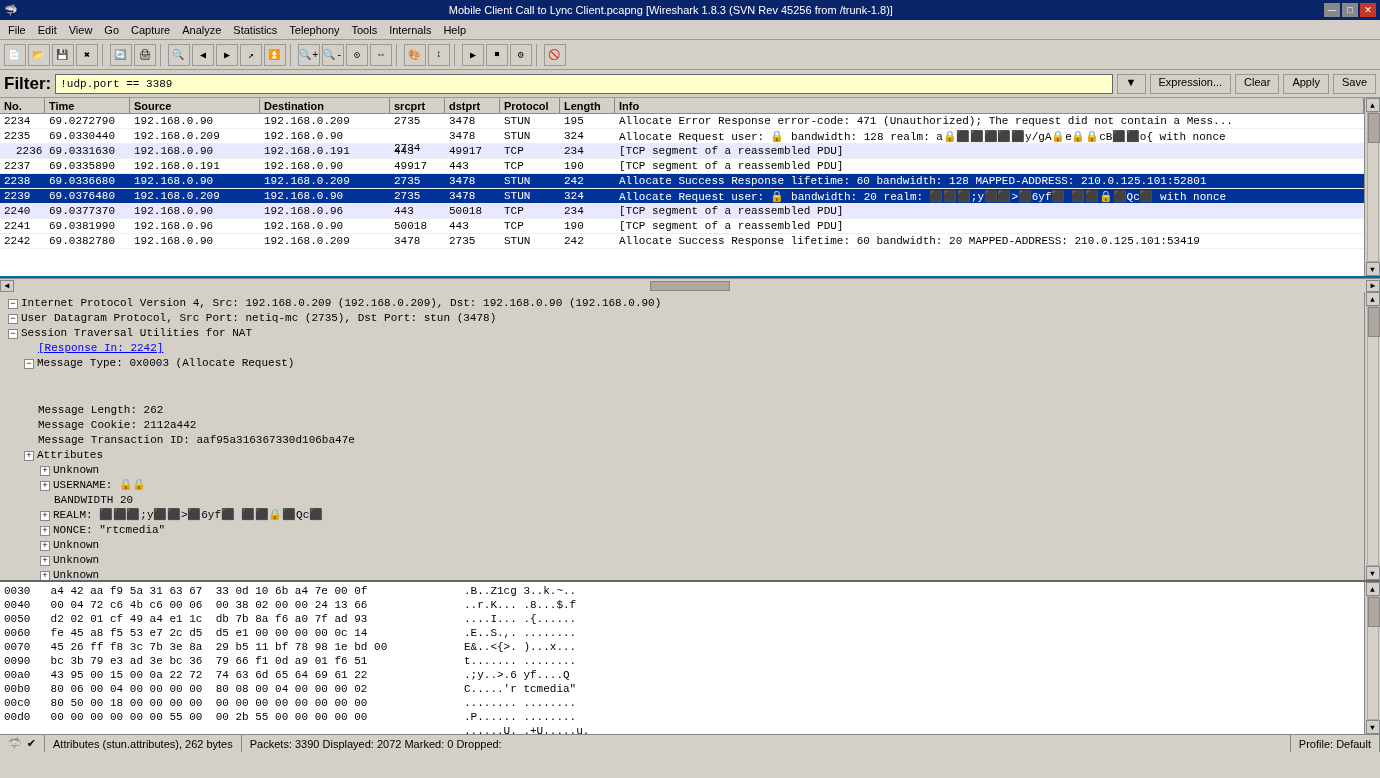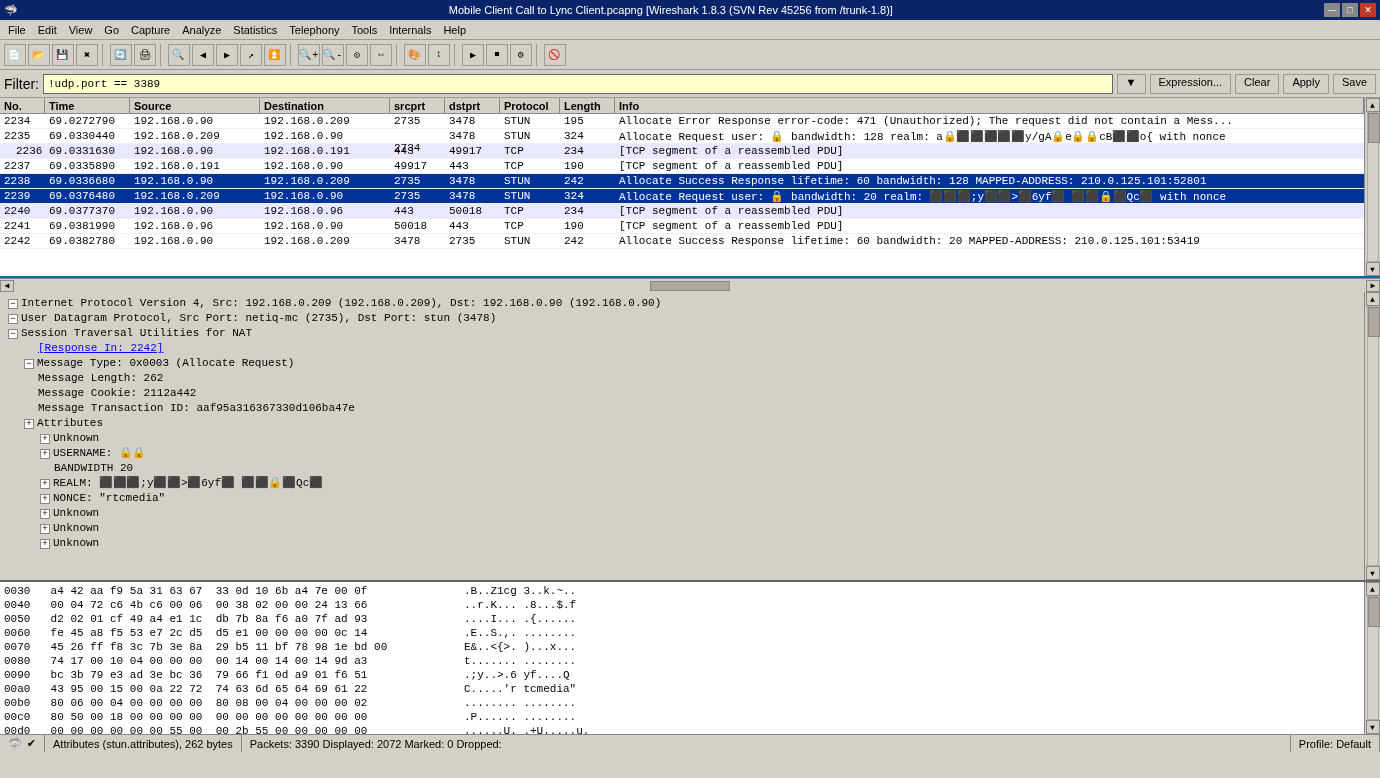--- a/index.html
+++ b/index.html
@@ -77,21 +77,21 @@
       background: #d4d0c8;
       height: 28px;
       display: flex;
       align-items: center;
       padding: 2px 4px;
       gap: 4px;
       border-bottom: 1px solid #999;
       font-family: Arial, sans-serif;
       font-size: 11px;
     }
-    #filter-label { font-weight: normal; font-size: 14px; }
+    #filter-label { font-weight: bold; font-size: 17px; }
     #filter-input {
       background: #ffffcc;
       border: 1px solid #666;
       height: 20px;
       flex: 1;
       padding: 0 4px;
       font-family: 'Courier New', monospace;
       font-size: 11px;
     }
     .filter-btn {
@@ -489,21 +489,21 @@
         <span>Session Traversal Utilities for NAT</span>
       </div>
       <div style="padding-left: 20px; height: 15px; display: flex; align-items: center; white-space: nowrap; cursor: default;">
         <span style="display: inline-block; width: 14px;"></span>
         <span class="link-text">[Response In: 2242]</span>
       </div>
       <div style="padding-left: 20px; height: 15px; display: flex; align-items: center; white-space: nowrap; cursor: pointer;">
         <span class="expand-icon">−</span>
         <span>Message Type: 0x0003 (Allocate Request)</span>
       </div>
-      <div style="padding-left: 20px; height: 15px; display: flex; align-items: flex-start; white-space: nowrap; cursor: default;">
+      <div style="padding-left: 20px; height: 15px; display: flex; align-items: flex-start; white-space: nowrap; cursor: default; margin-top: 32px;">
         <span style="display: inline-block; width: 14px;"></span>
         <span>Message Length: 262</span>
       </div>
       <div style="padding-left: 20px; height: 15px; display: flex; align-items: center; white-space: nowrap; cursor: default;">
         <span style="display: inline-block; width: 14px;"></span>
         <span>Message Cookie: 2112a442</span>
       </div>
       <div style="padding-left: 20px; height: 15px; display: flex; align-items: center; white-space: nowrap; cursor: default;">
         <span style="display: inline-block; width: 14px;"></span>
         <span>Message Transaction ID: aaf95a316367330d106ba47e</span>
@@ -555,21 +555,20 @@
 </div>
 
 <div id="hex-pane-outer">
   <div id="hex-inner">
     <div class="hex-left" id="hex-bytes-panel">
         <div class="hex-row"><span class="hex-offset">0030</span><span class="hex-bytes"> a4 42 aa f9 5a 31 63 67  33 0d 10 6b a4 7e 00 0f</span></div>
         <div class="hex-row"><span class="hex-offset">0040</span><span class="hex-bytes"> 00 04 72 c6 4b c6 00 06  00 38 02 00 00 24 13 66</span></div>
         <div class="hex-row"><span class="hex-offset">0050</span><span class="hex-bytes"> d2 02 01 cf 49 a4 e1 1c  db 7b 8a f6 a0 7f ad 93</span></div>
         <div class="hex-row"><span class="hex-offset">0060</span><span class="hex-bytes"> fe 45 a8 f5 53 e7 2c d5  d5 e1 00 00 00 00 0c 14</span></div>
         <div class="hex-row"><span class="hex-offset">0070</span><span class="hex-bytes"> 45 26 ff f8 3c 7b 3e 8a  29 b5 11 bf 78 98 1e bd 00</span></div>
-        <div class="hex-row"><span class="hex-offset">0080</span><span class="hex-bytes"> 74 17 00 10 04 00 00 00  00 14 00 14 00 14 9d a3</span></div>
         <div class="hex-row"><span class="hex-offset">0090</span><span class="hex-bytes"> bc 3b 79 e3 ad 3e bc 36  79 66 f1 0d a9 01 f6 51</span></div>
         <div class="hex-row"><span class="hex-offset">00a0</span><span class="hex-bytes"> 43 95 00 15 00 0a 22 72  74 63 6d 65 64 69 61 22</span></div>
         <div class="hex-row"><span class="hex-offset">00b0</span><span class="hex-bytes"> 80 06 00 04 00 00 00 00  80 08 00 04 00 00 00 02</span></div>
         <div class="hex-row"><span class="hex-offset">00c0</span><span class="hex-bytes"> 80 50 00 18 00 00 00 00  00 00 00 00 00 00 00 00</span></div>
         <div class="hex-row"><span class="hex-offset">00d0</span><span class="hex-bytes"> 00 00 00 00 00 00 55 00  00 2b 55 00 00 00 00 00</span></div>
       </div>
     <div class="hex-right" id="hex-ascii-panel">
         <div class="hex-row">.B..Z1cg 3..k.~..</div>
         <div class="hex-row">..r.K... .8...$.f</div>
         <div class="hex-row">....I... .{......</div>

